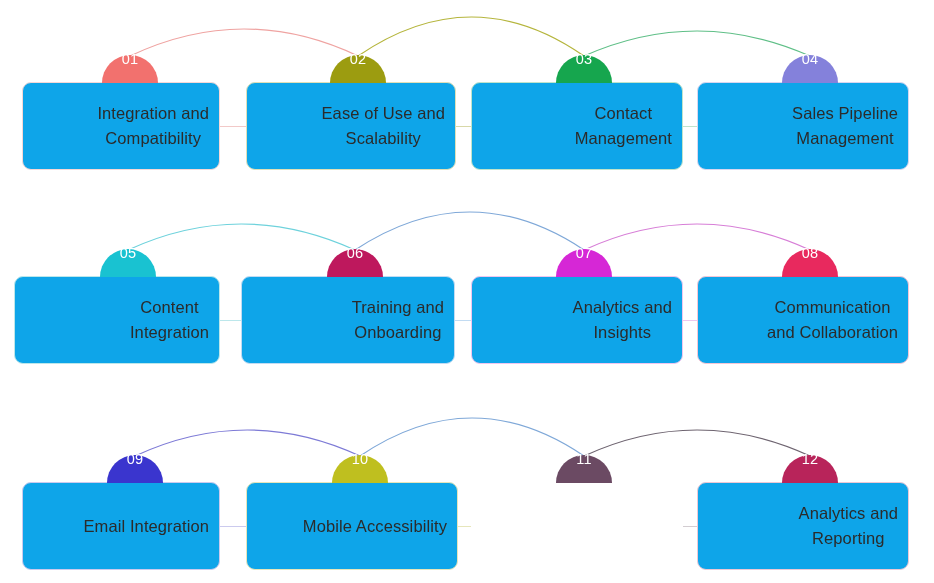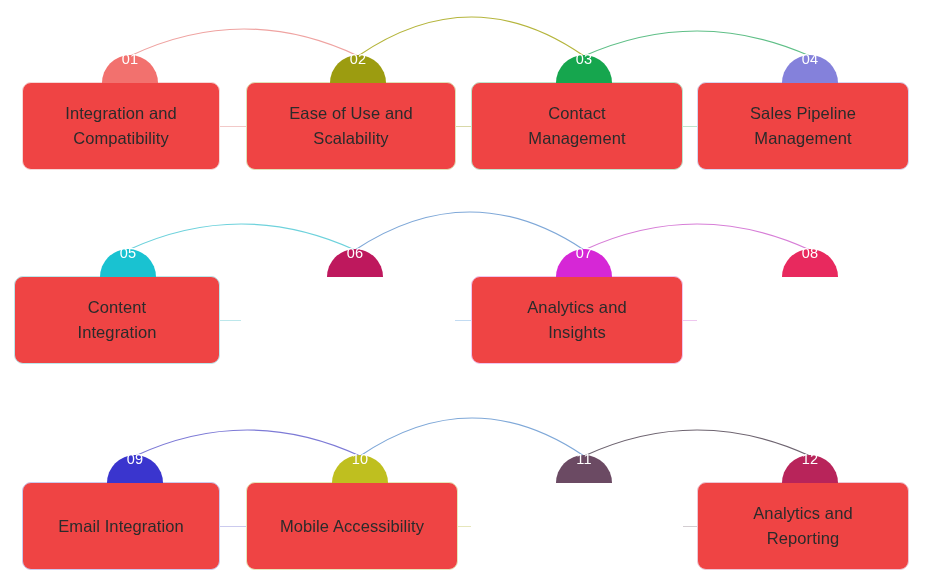--- a/index.html
+++ b/index.html
@@ -26,27 +26,27 @@
     position: absolute;
     left: 0;
     top: 0;
     width: 934px;
     height: 583px;
     pointer-events: none;
   }
   .card {
     position: absolute;
     box-sizing: border-box;
-    background: #ef4444;
+    background: #0ea5e9;
     border-radius: 9px;
     border-style: solid;
     border-width: 1px;
     display: flex;
     align-items: center;
-    justify-content: center;
+    justify-content: flex-end;
     text-align: center;
   }
   .card-label {
     font-size: 16.5px;
     line-height: 25px;
     color: #2b2b2b;
     letter-spacing: 0.1px;
     padding: 0 10px;
     white-space: pre-line;
   }
@@ -108,23 +108,31 @@
 Management</div>
     </div>
     <div class="card" style="left: 697px; top: 82px; width: 212px; height: 88px; border-color: rgb(215, 214, 240);">
       <div class="card-label">Sales Pipeline
 Management</div>
     </div>
     <div class="card" style="left: 14px; top: 276px; width: 206px; height: 88px; border-color: rgb(188, 231, 235);">
       <div class="card-label">Content
 Integration</div>
     </div>
+    <div class="card" style="left: 241px; top: 276px; width: 214px; height: 88px; border-color: rgb(194, 219, 242);">
+      <div class="card-label">Training and
+Onboarding</div>
+    </div>
     <div class="card" style="left: 471px; top: 276px; width: 212px; height: 88px; border-color: rgb(239, 198, 239);">
       <div class="card-label">Analytics and
 Insights</div>
+    </div>
+    <div class="card" style="left: 697px; top: 276px; width: 212px; height: 88px; border-color: rgb(245, 198, 213);">
+      <div class="card-label">Communication
+and Collaboration</div>
     </div>
     <div class="card" style="left: 22px; top: 482px; width: 198px; height: 88px; border-color: rgb(203, 202, 238);">
       <div class="card-label">Email Integration</div>
     </div>
     <div class="card" style="left: 246px; top: 482px; width: 212px; height: 88px; border-color: rgb(230, 230, 187);">
       <div class="card-label">Mobile Accessibility</div>
     </div>
     <div class="card" style="left: 697px; top: 482px; width: 212px; height: 88px; border-color: rgb(236, 200, 213);">
       <div class="card-label">Analytics and
 Reporting</div>

